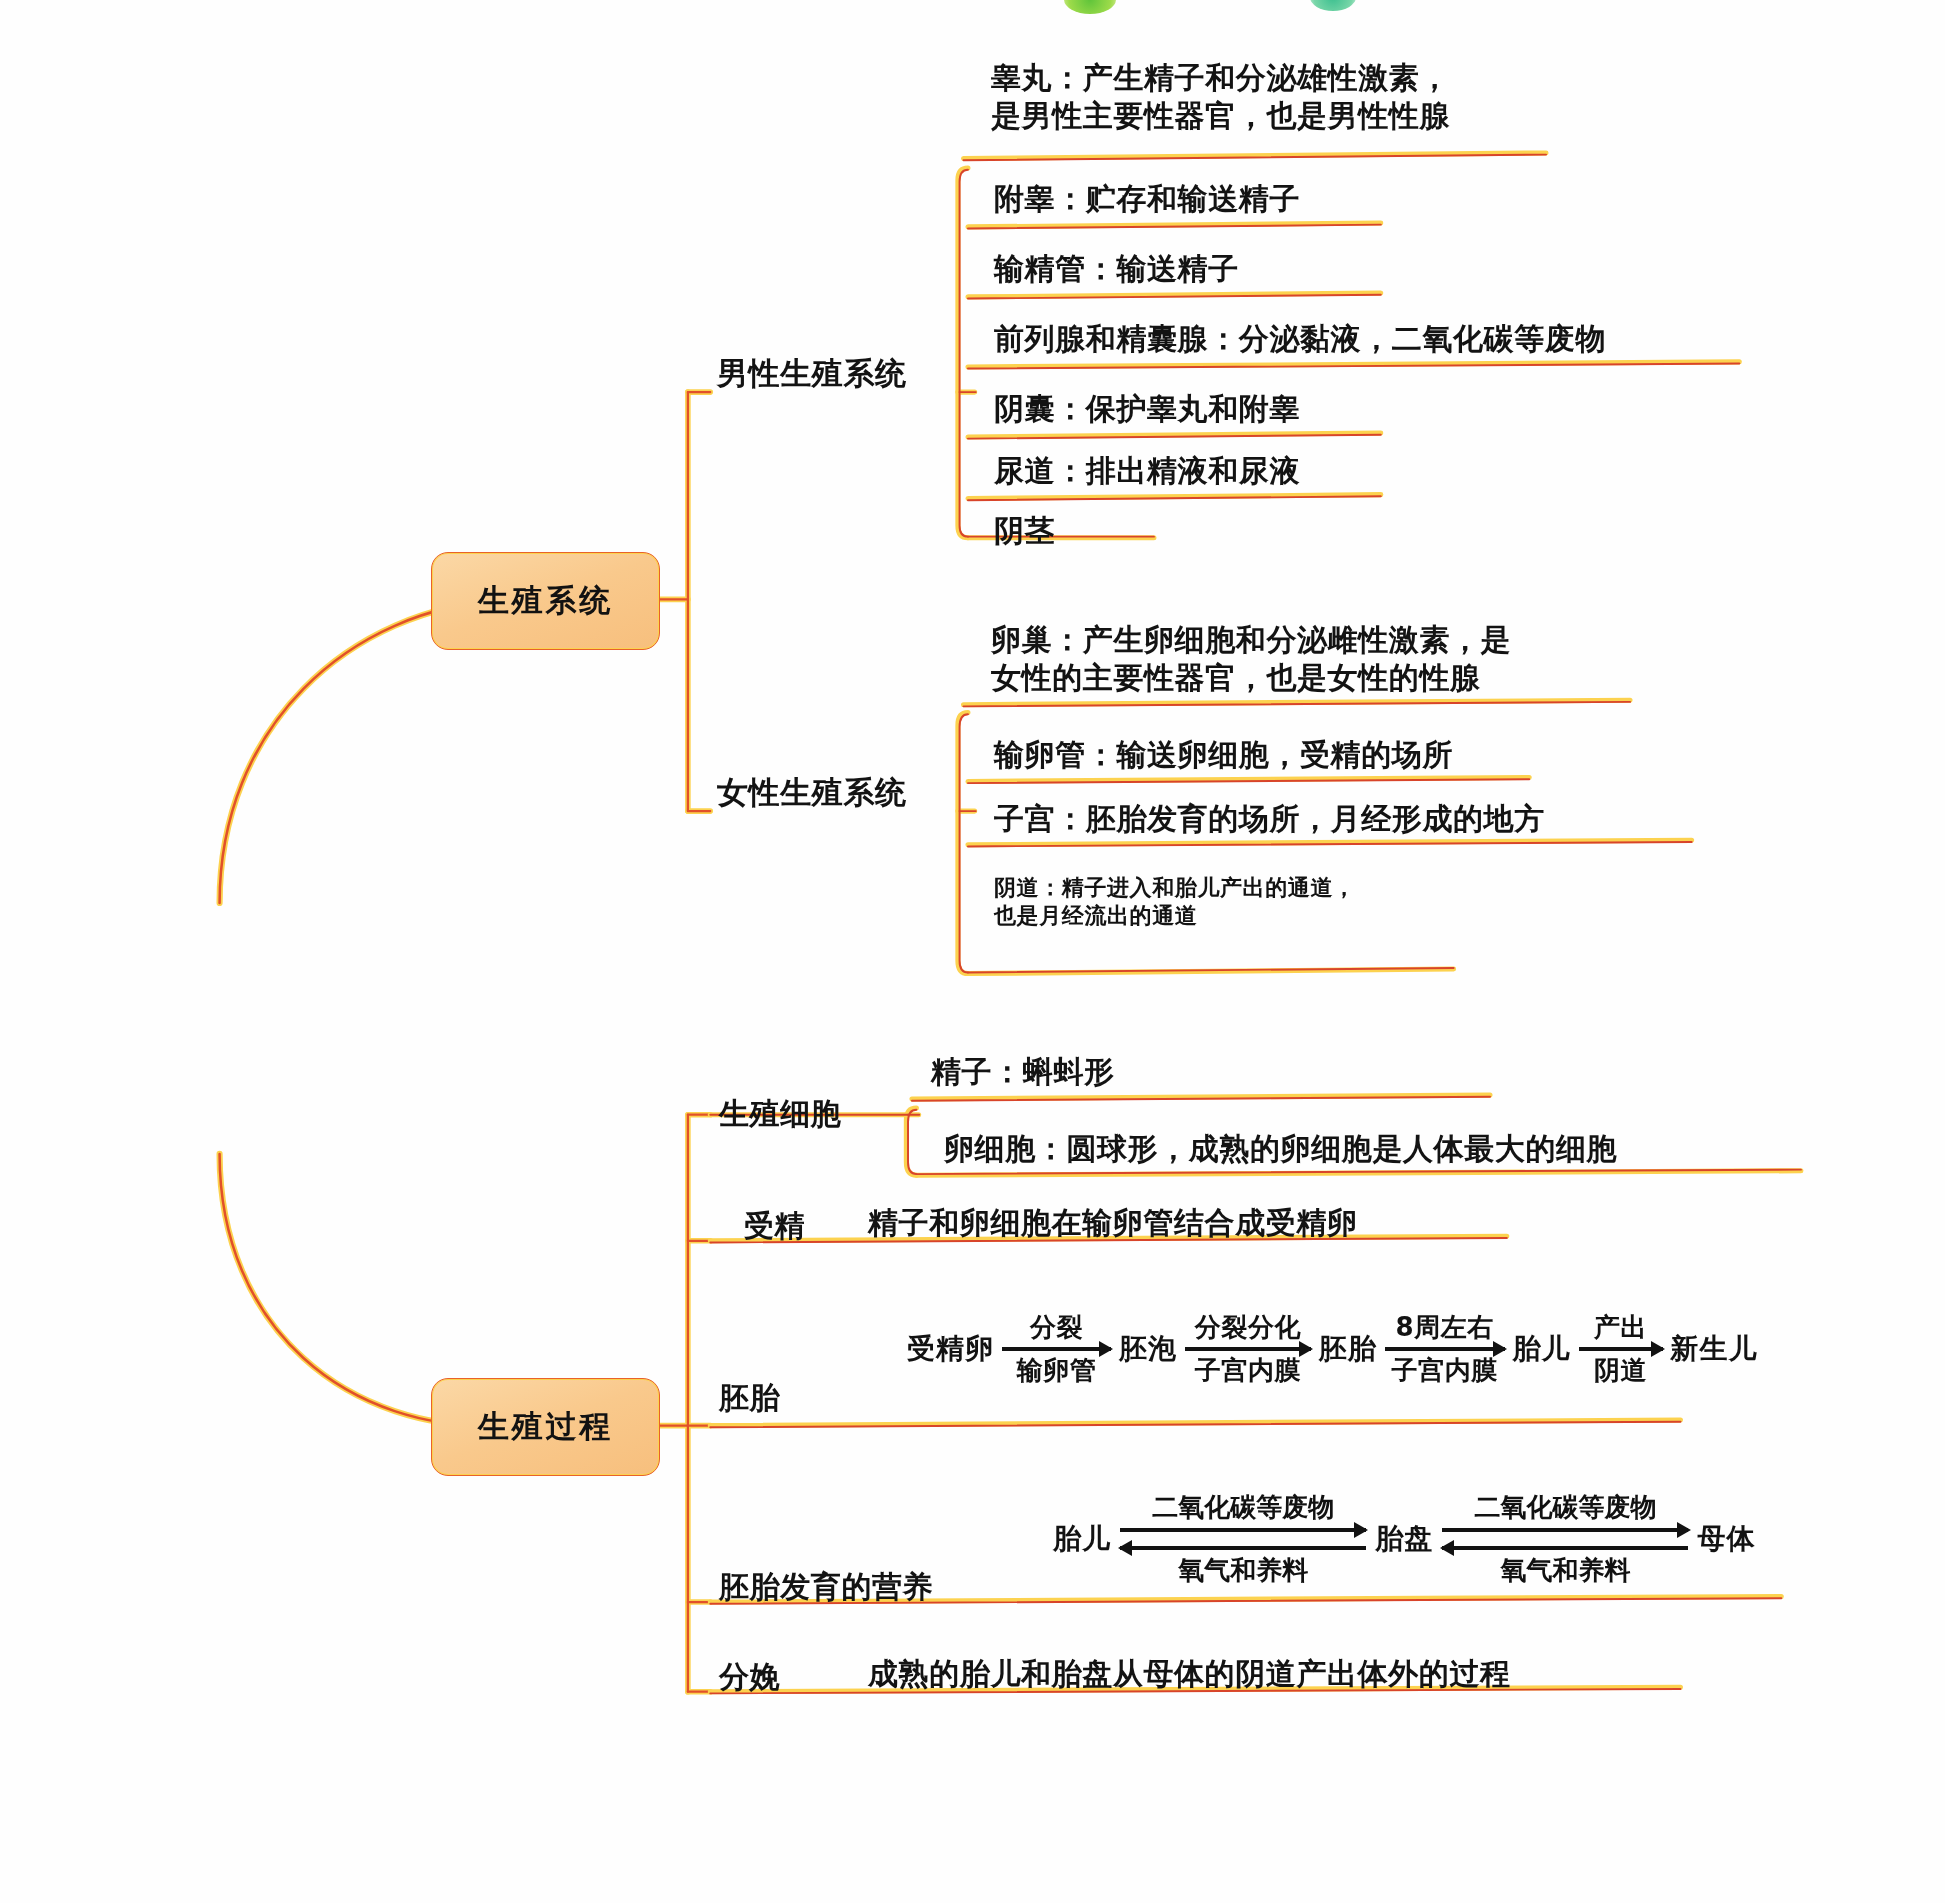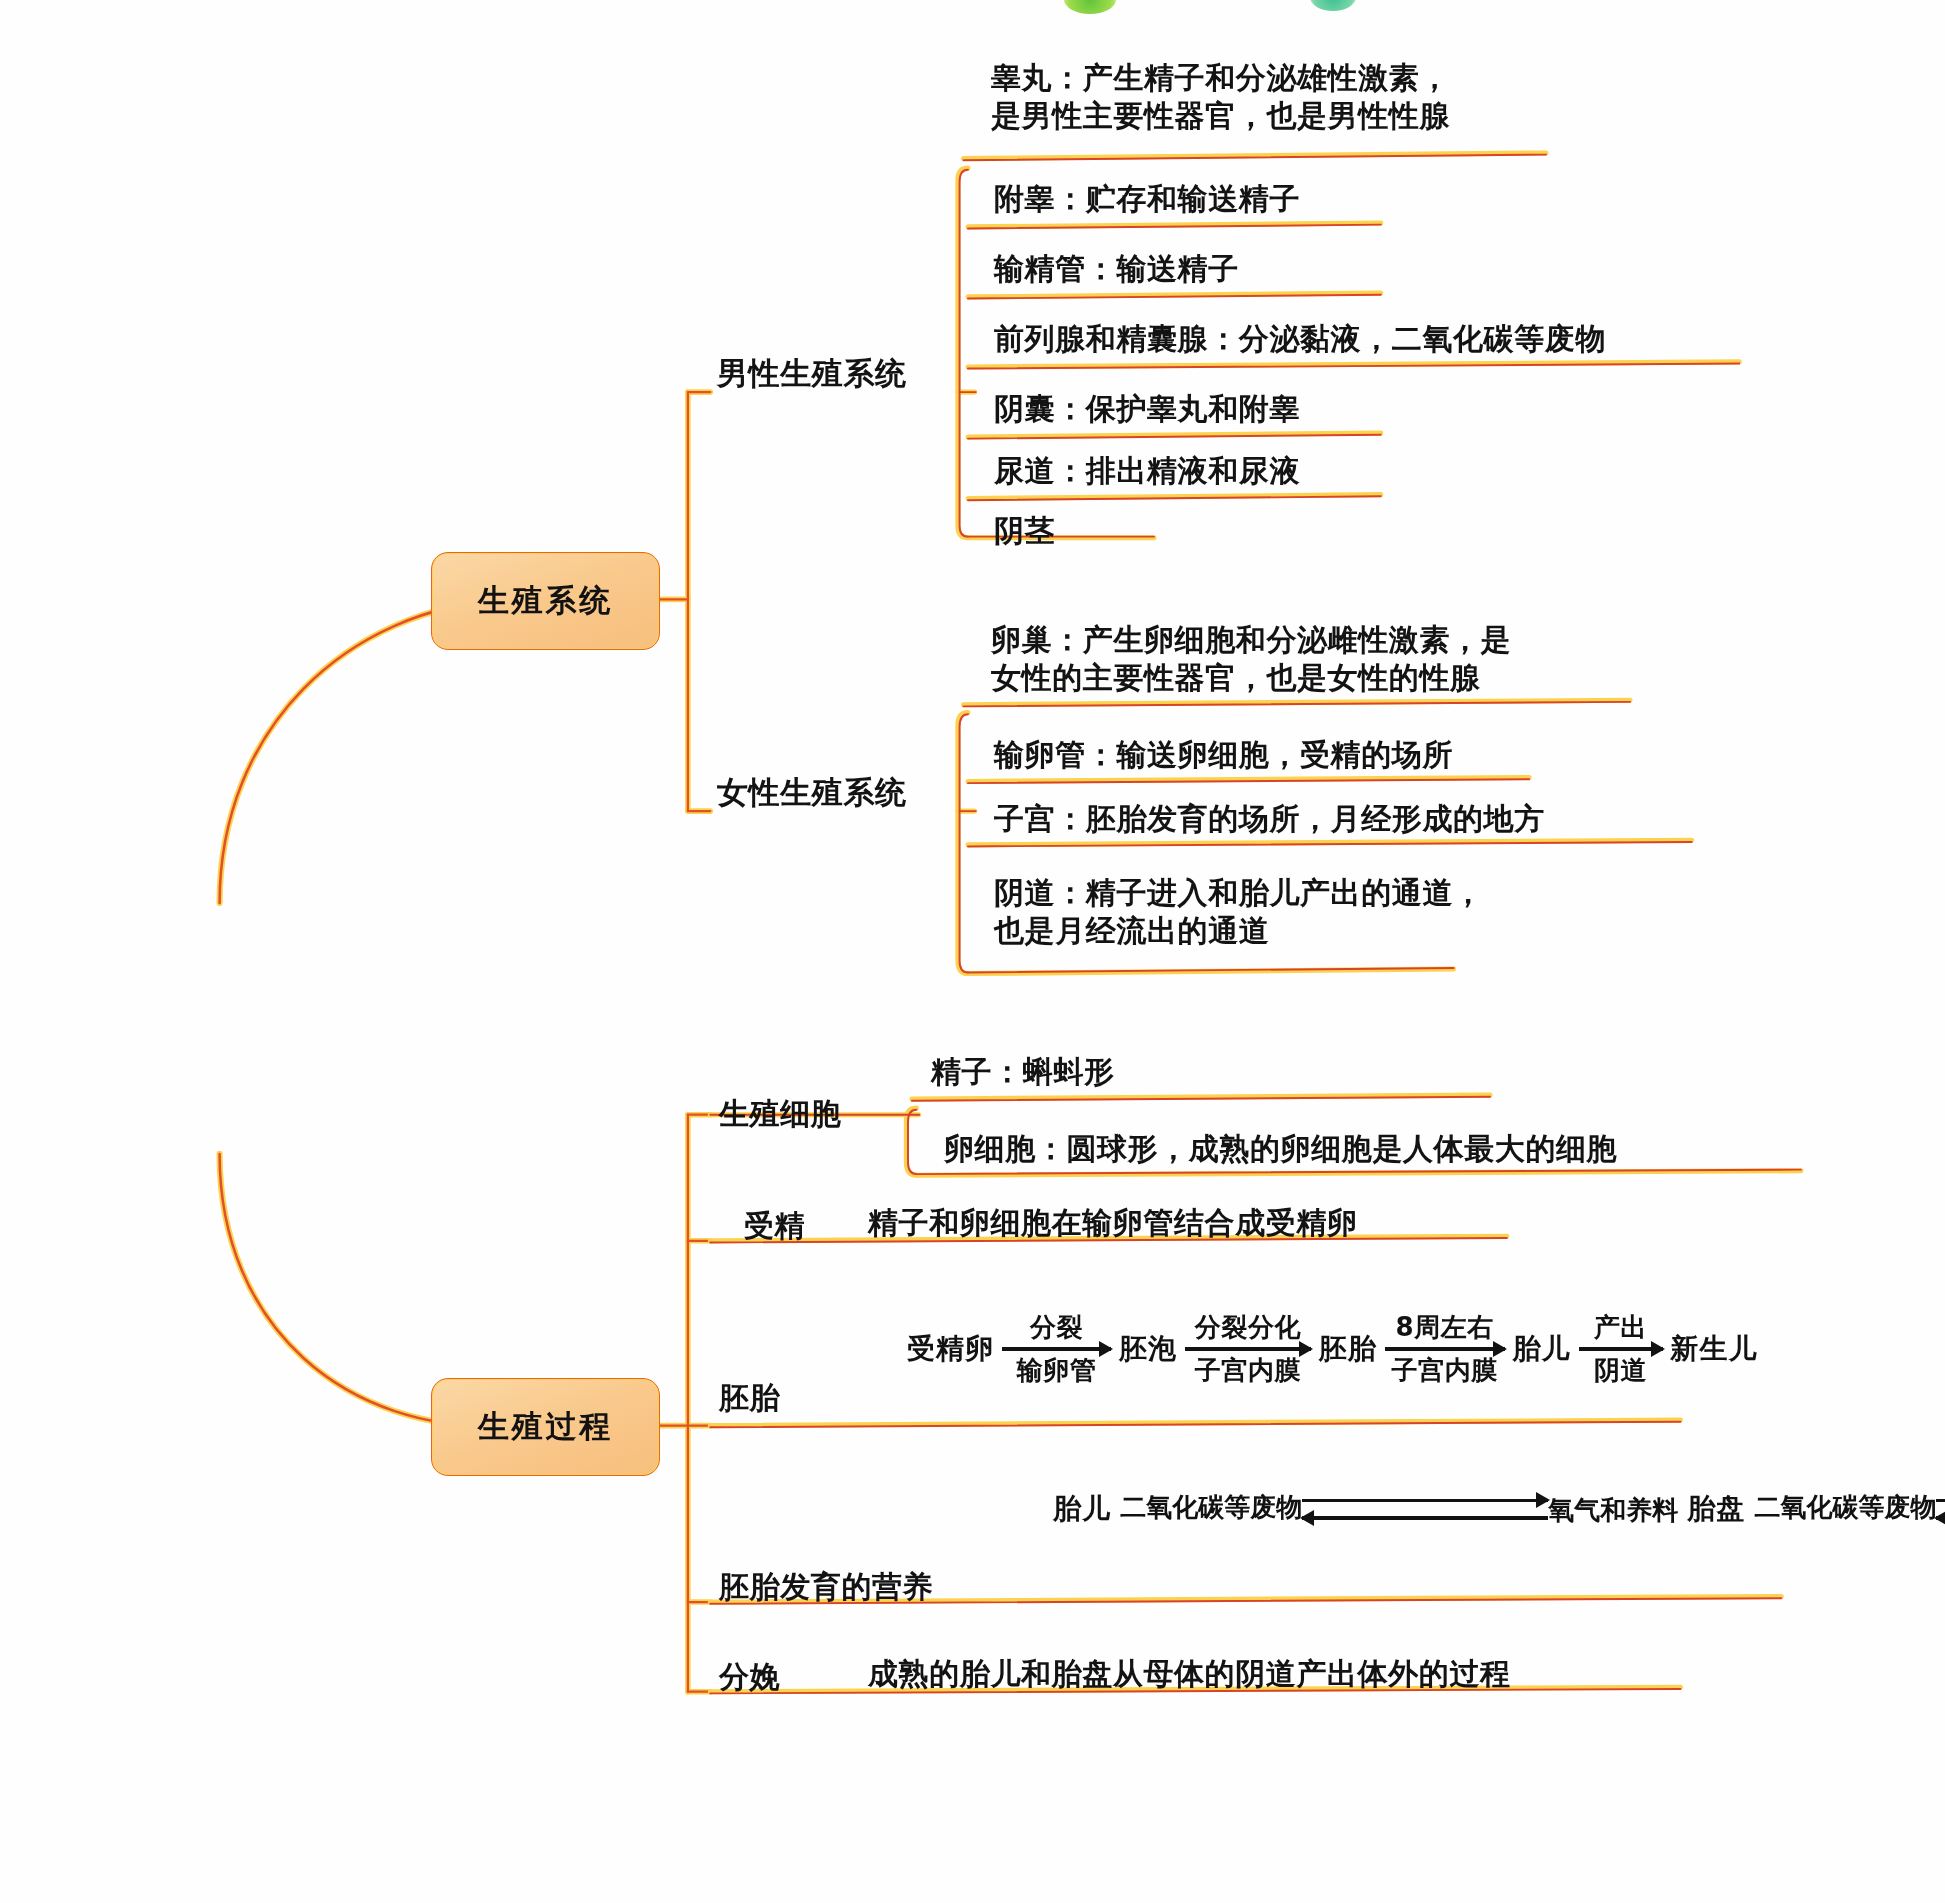--- a/index.html
+++ b/index.html
@@ -65,21 +65,21 @@
     border-bottom:8.4px solid transparent;
   }
   .aline.rev:after{display:none;}
   .aline.rev:before{
     content:""; position:absolute; left:-2.2px; top:50%;
     transform:translateY(-50%);
     border-right:14.6px solid #121212;
     border-top:8.4px solid transparent;
     border-bottom:8.4px solid transparent;
   }
-  .dblgrp{position:relative; display:flex; flex-direction:row;
+  .dblgrp{position:relative; display:flex; flex-direction:column;
           align-items:center; justify-content:center; margin:0 9px;}
   .dblgrp .pair{display:flex; flex-direction:column; gap:14.6px;}
 
   
   .speck{position:absolute; border-radius:50%;}
 </style>
 </head>
 <body>
 
 <div id="root">
@@ -226,21 +226,21 @@
 
   <div class="txt" style="left:994px;top:512px;font-size:30px;">阴茎</div>
 
   <div class="txt" style="left:994px;top:736px;font-size:30px;">输卵管：输送卵细胞，受精的场所</div>
 
   <div class="txt two" style="left:991px;top:621px;font-size:30px;">卵巢：产生卵细胞和分泌雌性激素，是
 女性的主要性器官，也是女性的性腺</div>
 
   <div class="txt" style="left:994px;top:800px;font-size:30px;">子宫：胚胎发育的场所，月经形成的地方</div>
 
-  <div class="txt two" style="left:994px;top:874px;font-size:30px;">阴道：精子进入和胎儿产出的通道，
+  <div class="txt two" style="left:994px;top:874px;font-size:22px;">阴道：精子进入和胎儿产出的通道，
 也是月经流出的通道</div>
 
   <div class="txt" style="left:719px;top:1095px;font-size:30px;">生殖细胞</div>
 
   <div class="txt" style="left:744px;top:1207px;font-size:30px;">受精</div>
 
   <div class="txt" style="left:719px;top:1379px;font-size:30px;">胚胎</div>
 
   <div class="txt" style="left:719px;top:1568px;font-size:30px;">胚胎发育的营养</div>
 

